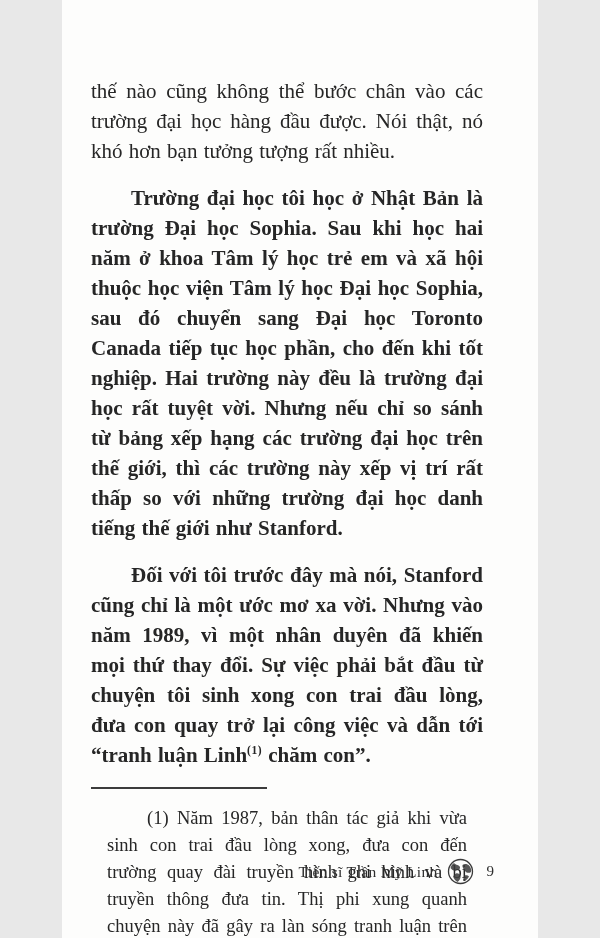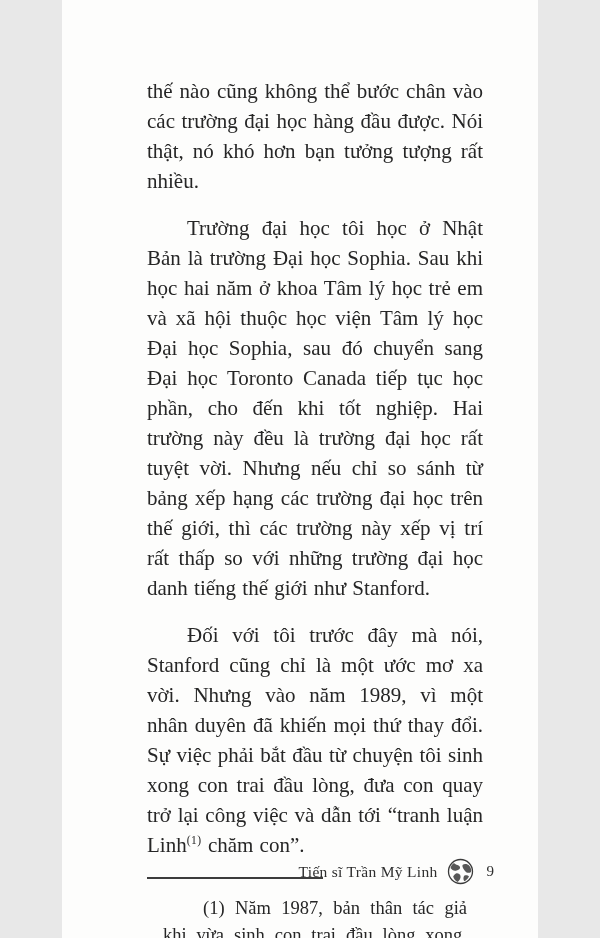--- a/index.html
+++ b/index.html
@@ -7,34 +7,35 @@
     padding: 0;
     background: #e8e8e8;
   }
   .page {
     position: relative;
     width: 476px;
     height: 938px;
     margin: 0 auto;
     background: #fdfdfc;
     box-sizing: border-box;
-    padding: 76px 55px 0 85px;
+    padding: 76px 55px 0 29px;
     font-family: "Liberation Serif", "DejaVu Serif", serif;
     color: #262626;
     overflow: hidden;
   }
   .body-text p {
     font-size: 21px;
     line-height: 30px;
     text-align: justify;
     margin: 0 0 17px 0;
     word-spacing: 1px;
   }
   .body-text p.indent {
     text-indent: 40px;
+    font-weight: bold;
   }
   sup.fn-marker {
     font-size: 0.55em;
     line-height: 0;
     vertical-align: super;
     letter-spacing: 0.5px;
   }
   .footnote-rule {
     width: 176px;
     border: none;

